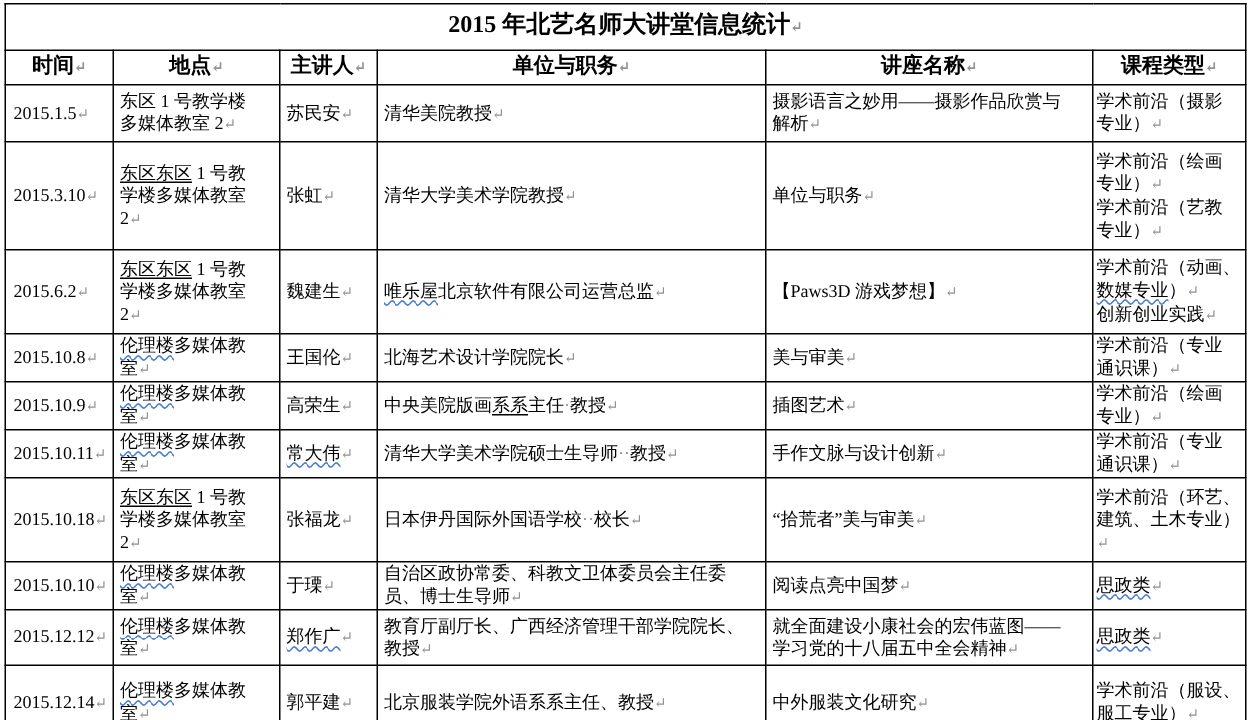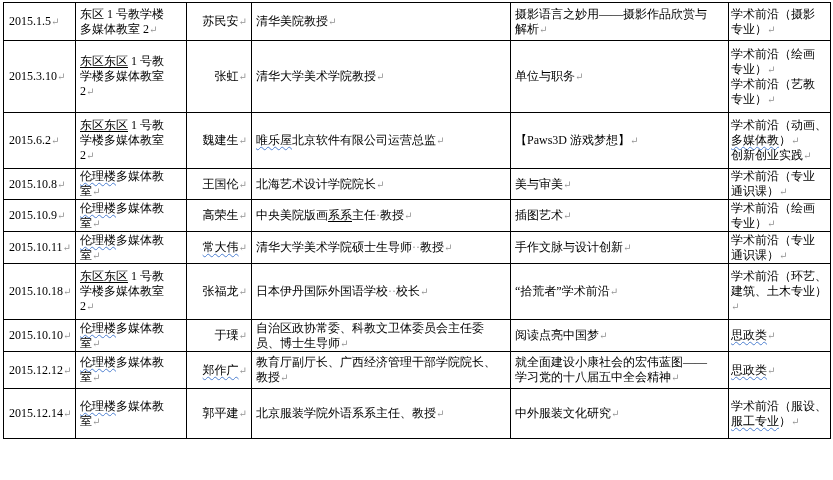--- a/index.html
+++ b/index.html
@@ -2,21 +2,21 @@
 <html><head>
 <meta charset="utf-8">
 <style>
   html,body{margin:0;padding:0;background:#ffffff;}
   body{width:833px;height:480px;overflow:hidden;font-family:"Liberation Serif","DejaVu Serif",serif;color:#000;}
   table{border-collapse:collapse;table-layout:fixed;margin:2px 0 0 3px;width:827px;}
   td,th{border:1px solid #000;font-size:12px;line-height:15px;padding:0 4px;vertical-align:middle;overflow:hidden;}
   th{font-size:14px;font-weight:bold;text-align:center;line-height:16px;}
   .title-cell{font-size:16px;font-weight:bold;text-align:center;line-height:20px;}
   .c-time{padding-left:5px;}
-  .c-speaker{text-align:right;}
+  .c-speaker{text-align:left;}
   .c-unit{padding:0 1px 0 4px;}
   .c-type{padding:0 2px;}
   .para{white-space:pre-wrap;}
   .u-red{text-decoration-line:underline;text-decoration-style:wavy;text-decoration-color:#e8332a;text-decoration-thickness:1px;text-underline-offset:2px;text-decoration:underline;}
   .u-blue{text-decoration-line:underline;text-decoration-style:wavy;text-decoration-color:#4d7fd0;text-decoration-thickness:1px;text-underline-offset:2px;}
   .mk{color:#929292;font-size:10px;}
   .mdot{color:#929292;}
 </style>
 </head>
 <body>
@@ -24,20 +24,31 @@
 <table>
   <colgroup>
     <col style="width:72px">
       <col style="width:111px">
       <col style="width:65px">
     <col style="width:259px">
       <col style="width:218px">
       <col style="width:102px">
   </colgroup>
   <tbody id="tbody">
+      <tr style="height: 31px;">
+        <td colspan="6" class="title-cell"><span>2015 年北艺名师大讲堂信息统计</span><span class="mk">↵</span></td>
+      </tr>
+      <tr style="height: 23px;">
+        <th><span>时间</span><span class="mk">↵</span></th>
+        <th><span>地点</span><span class="mk">↵</span></th>
+        <th><span>主讲人</span><span class="mk">↵</span></th>
+        <th><span>单位与职务</span><span class="mk">↵</span></th>
+        <th><span>讲座名称</span><span class="mk">↵</span></th>
+        <th><span>课程类型</span><span class="mk">↵</span></th>
+      </tr>
       <tr style="height: 38px;">
         <td class="c-time"><span>2015.1.5</span><span class="mk">↵</span></td>
         <td>
           <div class="para"><span>东区 1 号教学楼
 多媒体教室 2</span><span class="mk">↵</span></div>
         </td>
         <td class="c-speaker">
           <div class="para"><span>苏民安</span><span class="mk">↵</span></div>
         </td>
         <td class="c-unit">
@@ -86,21 +97,21 @@
           <div class="para"><span>魏建生</span><span class="mk">↵</span></div>
         </td>
         <td class="c-unit">
           <div class="para"><span class="u-blue">唯乐屋</span><span>北京软件有限公司运营总监</span><span class="mk">↵</span></div>
         </td>
         <td>
           <div class="para"><span>【Paws3D 游戏梦想】</span><span class="mk">↵</span></div>
         </td>
         <td class="c-type">
           <div class="para"><span>学术前沿（动画、
-</span><span class="u-blue">多媒体教</span><span>）</span><span class="mk">↵</span></div>
+</span><span class="u-blue">数媒专业</span><span>）</span><span class="mk">↵</span></div>
           <div class="para"><span>创新创业实践</span><span class="mk">↵</span></div>
         </td>
       </tr>
       <tr style="height: 30px;">
         <td class="c-time"><span>2015.10.8</span><span class="mk">↵</span></td>
         <td>
           <div class="para"><span class="u-blue">伦理楼</span><span>多媒体教
 室</span><span class="mk">↵</span></div>
         </td>
         <td class="c-speaker">
@@ -164,21 +175,21 @@
 学楼多媒体教室
 2</span><span class="mk">↵</span></div>
         </td>
         <td class="c-speaker">
           <div class="para"><span>张福龙</span><span class="mk">↵</span></div>
         </td>
         <td class="c-unit">
           <div class="para"><span>日本伊丹国际外国语学校</span><span class="mdot">··</span><span>校长</span><span class="mk">↵</span></div>
         </td>
         <td>
-          <div class="para"><span>“拾荒者”学术前沿</span><span class="mk">↵</span></div>
+          <div class="para"><span>“拾荒者”美与审美</span><span class="mk">↵</span></div>
         </td>
         <td class="c-type">
           <div class="para"><span>学术前沿（环艺、
 建筑、土木专业）</span><span class="mk">↵</span></div>
         </td>
       </tr>
       <tr style="height: 32px;">
         <td class="c-time"><span>2015.10.10</span><span class="mk">↵</span></td>
         <td>
           <div class="para"><span class="u-blue">伦理楼</span><span>多媒体教

